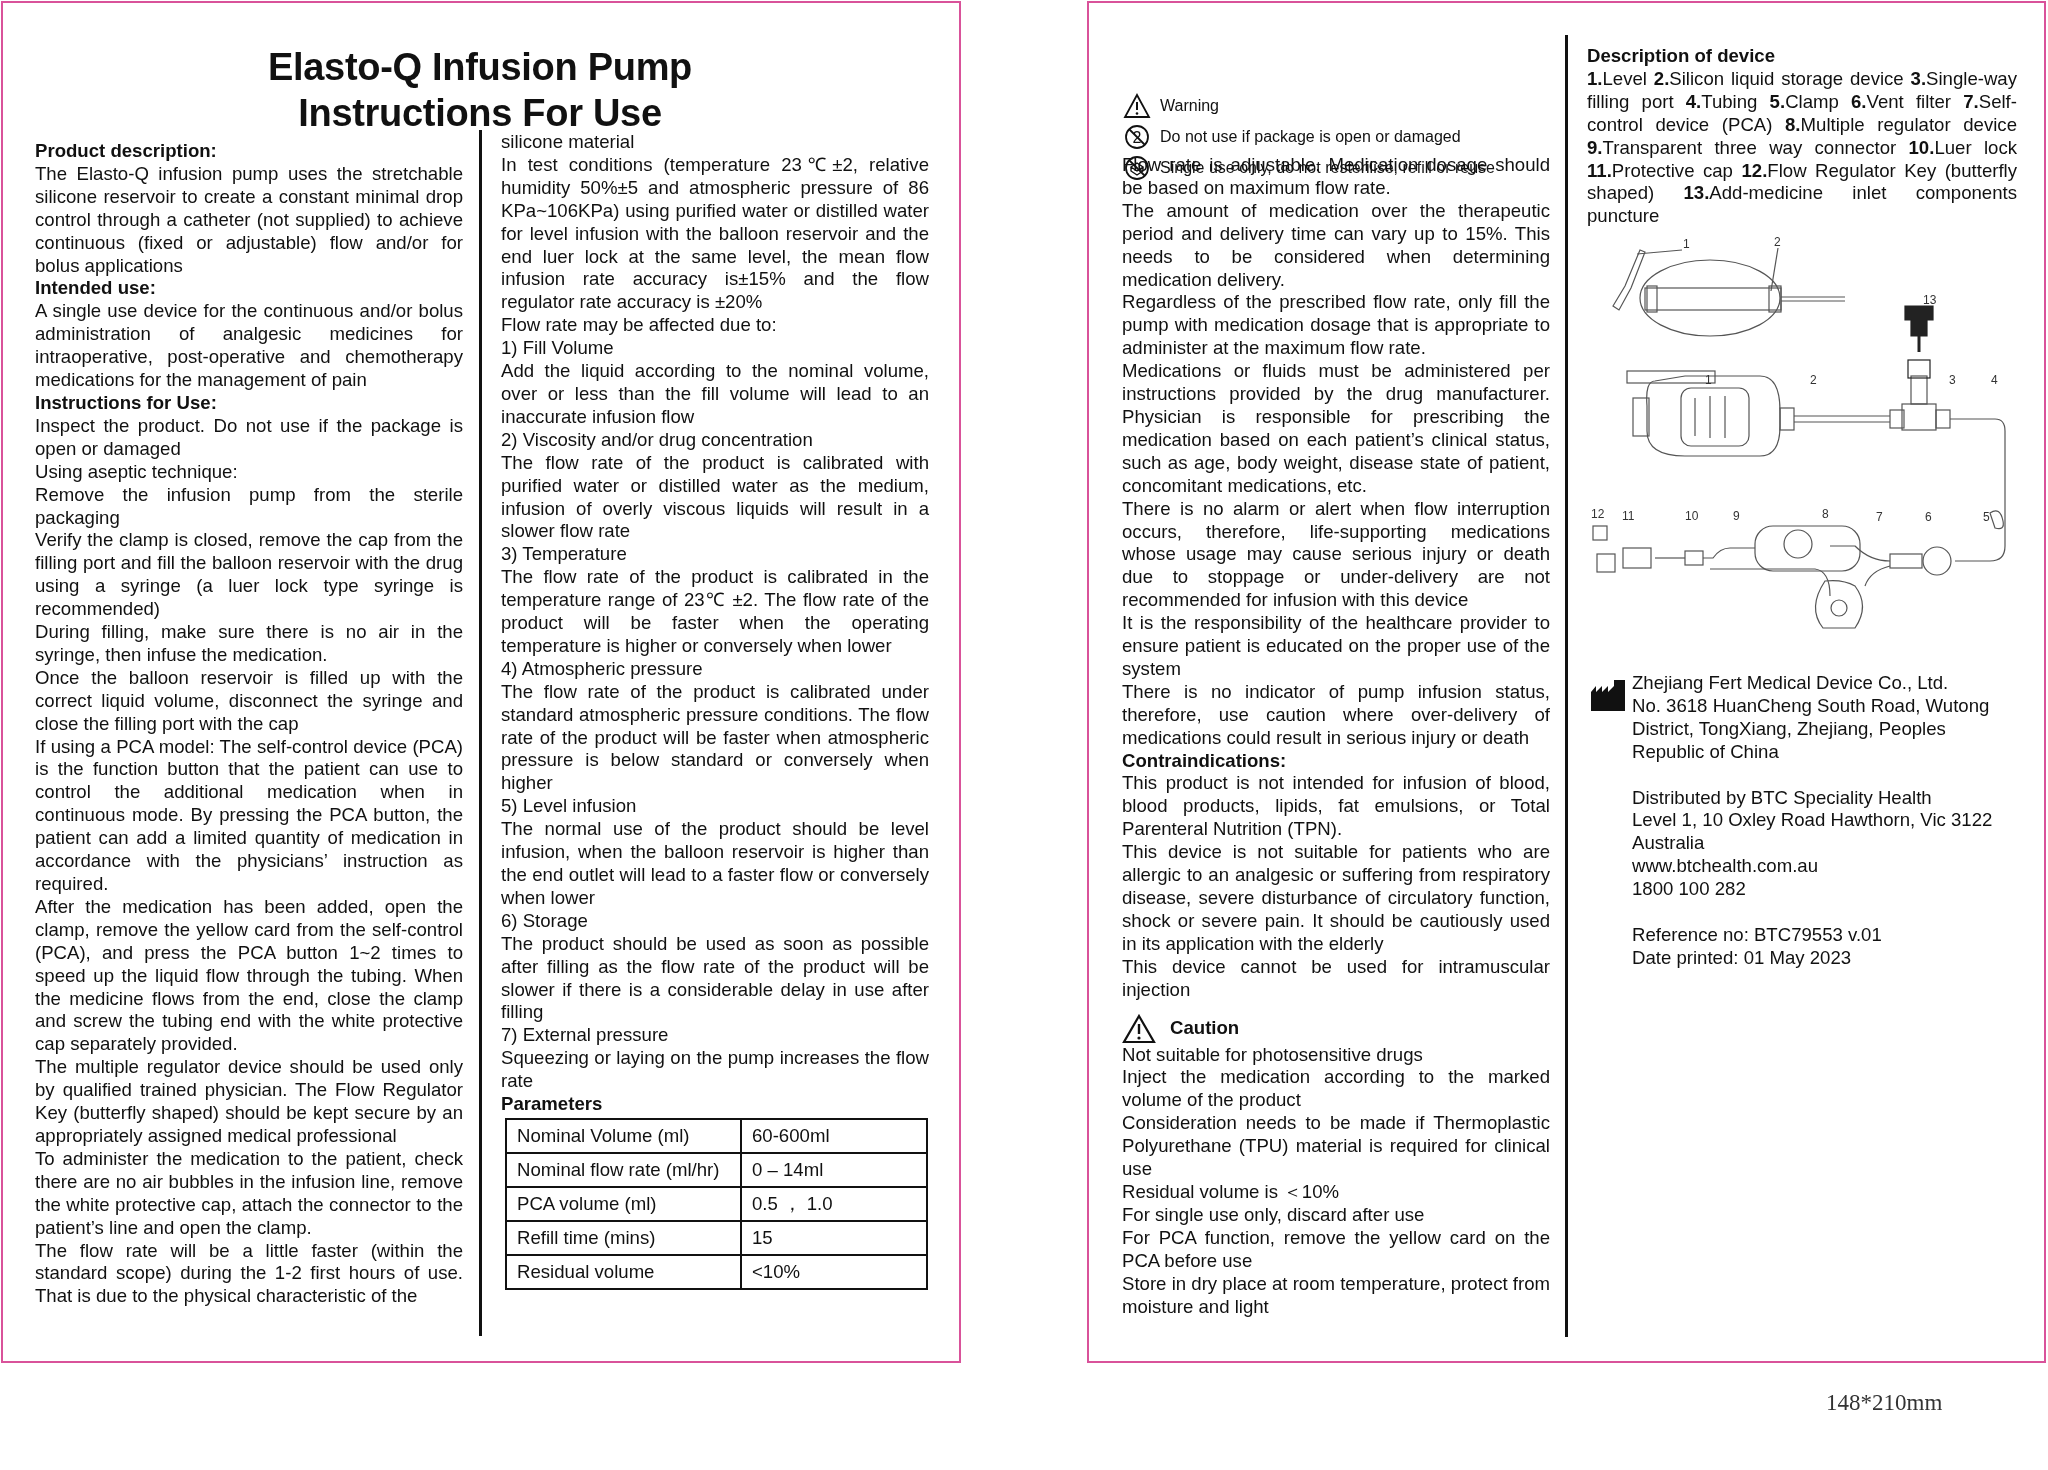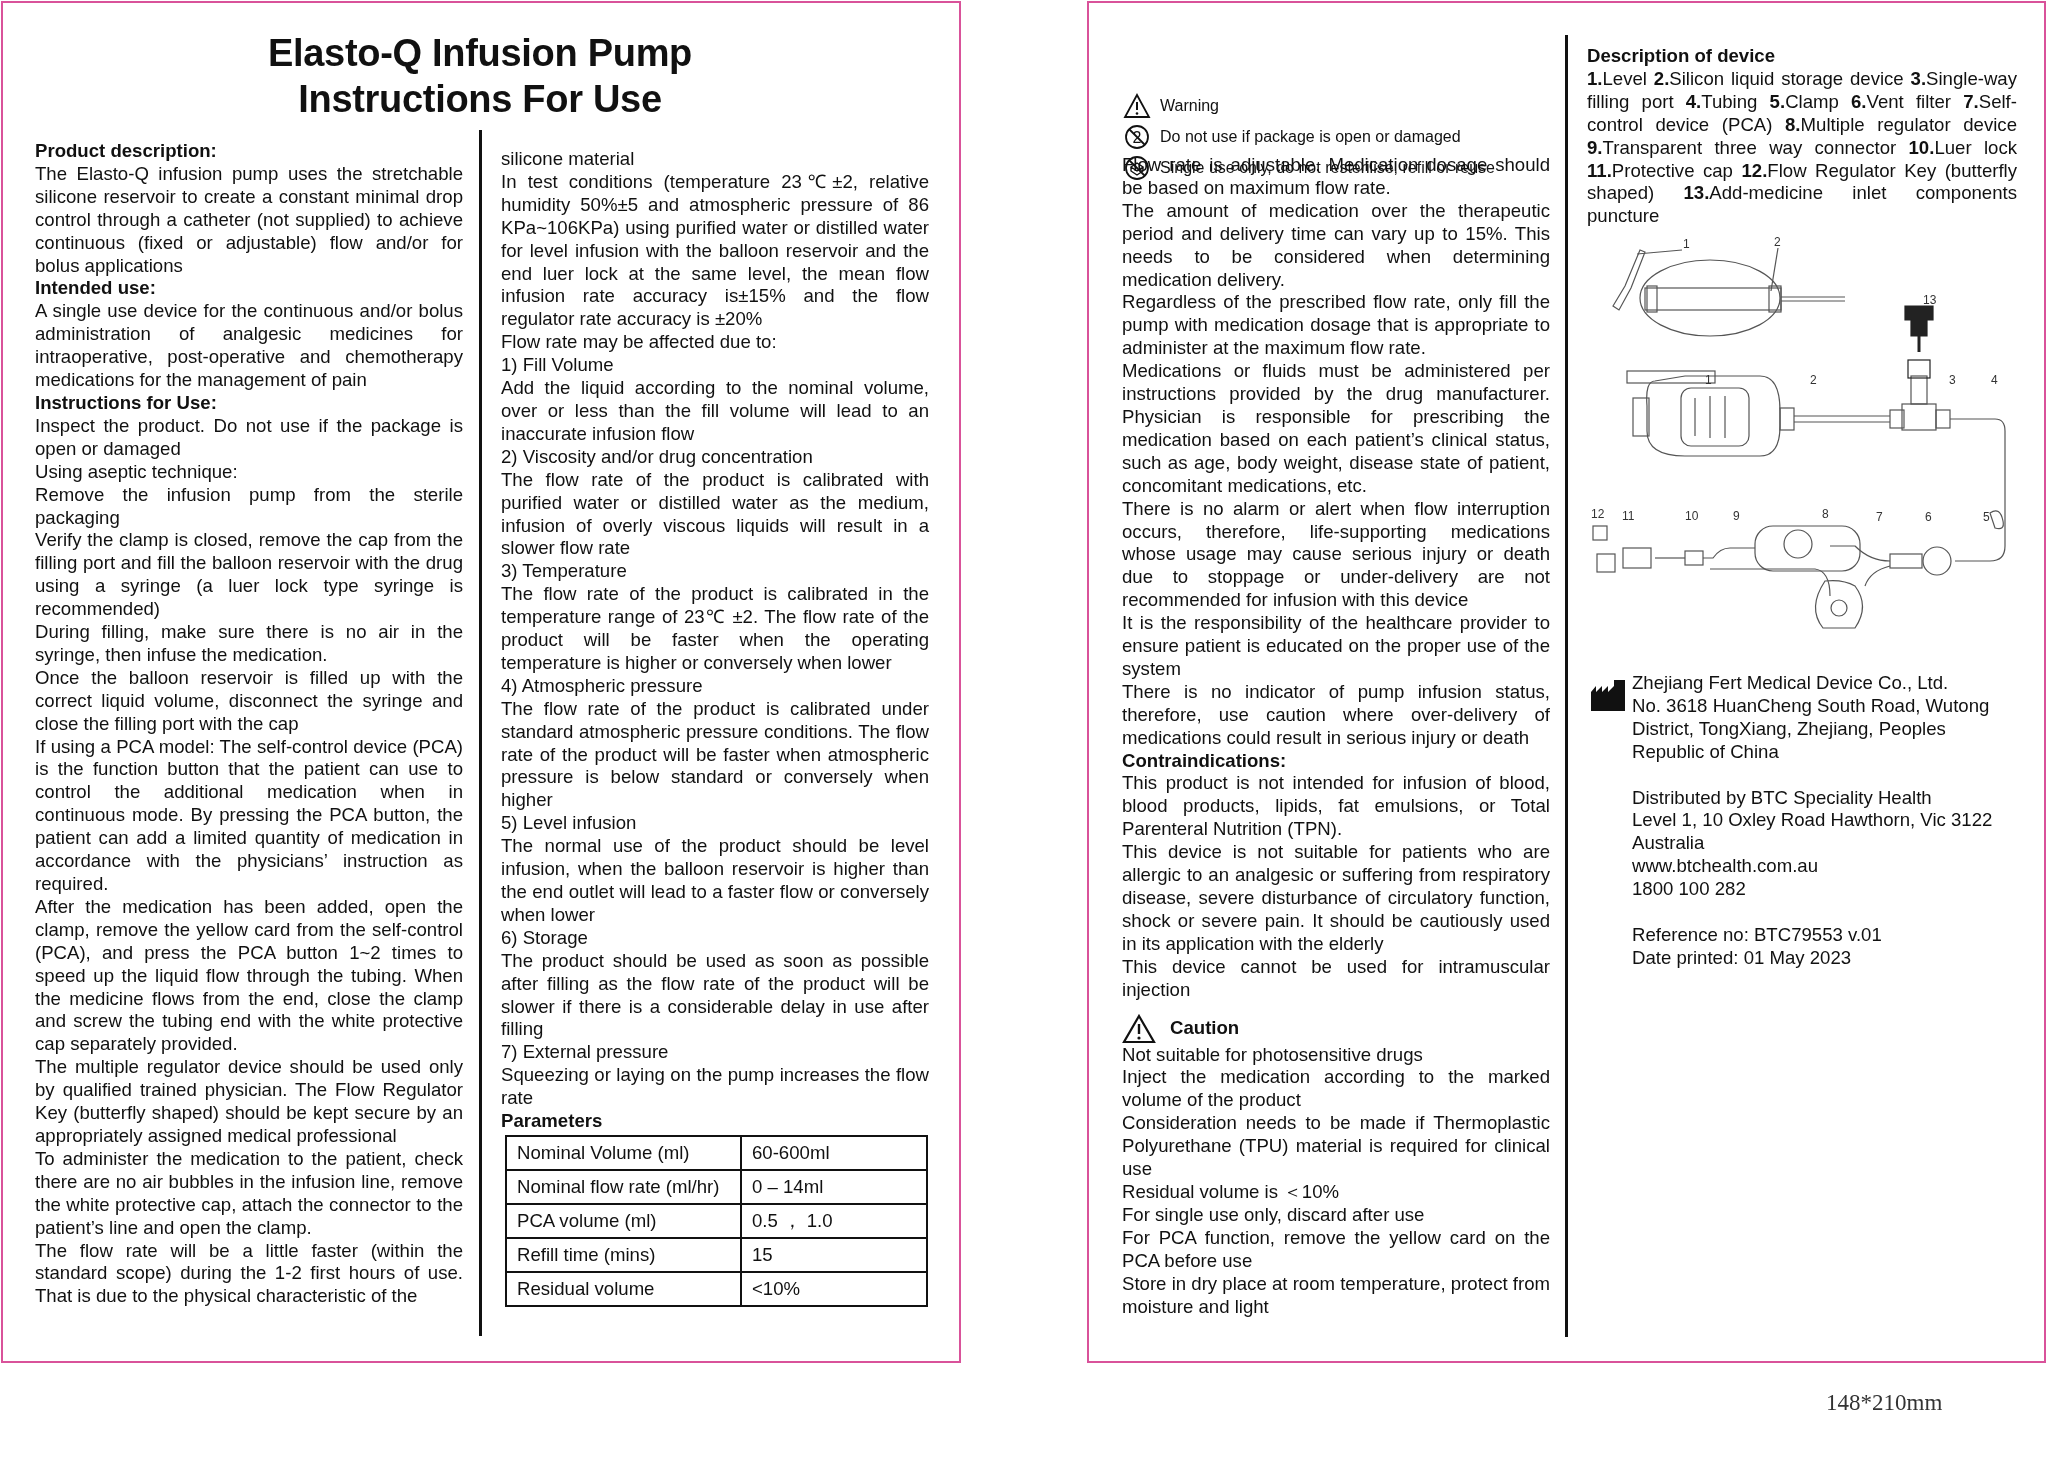--- a/index.html
+++ b/index.html
@@ -5,24 +5,24 @@
   html, body { margin:0; padding:0; background:#ffffff; }
   body { width:2048px; height:1470px; position:relative; overflow:hidden;
          font-family:"Liberation Sans", sans-serif; color:#111; }
   .panel { position:absolute; top:1px; border:2px solid #d9529a; box-sizing:border-box; background:#fff; }
   #panel-left { left:1px; width:960px; height:1362px; }
   #panel-right { left:1087px; width:959px; height:1362px; }
   .col { position:absolute; font-size:18.6px; line-height:22.9px; text-align:justify; }
   .col p { margin:0; }
   .h { font-weight:bold; text-align:left; }
   .divider { position:absolute; width:3px; background:#111; }
-  #title { position:absolute; left:0; width:960px; top:30px; text-align:center;
+  #title { position:absolute; left:0; width:960px; top:44px; text-align:center;
            font-weight:bold; font-size:38px; line-height:46px; letter-spacing:-0.3px; }
   #col1 { left:35px; top:140px; width:428px; }
-  #col2 { left:501px; top:148px; width:428px; }
+  #col2 { left:501px; top:131px; width:428px; }
   #col3 { left:1122px; top:154px; width:428px; }
   #col4 { left:1587px; top:45px; width:430px; }
   .div1 { left:479px; top:130px; height:1206px; }
   .div2 { left:1565px; top:35px; height:1302px; }
   .param-table { border-collapse:collapse; margin-top:2px; margin-left:4px; width:423px; }
   .param-table td { border:2px solid #111; height:32px; padding:0 10px; font-size:18.6px; text-align:left; }
   .param-table td:first-child { width:213px; }
   .warn-list { position:absolute; left:1122px; top:46px; font-size:16px; line-height:31px;margin-top:44px; }
   .warn-row { display:flex; align-items:center; height:31px; }
   .warn-row .ico { width:30px; height:28px; margin-right:8px; display:inline-flex; align-items:center; justify-content:center; }

